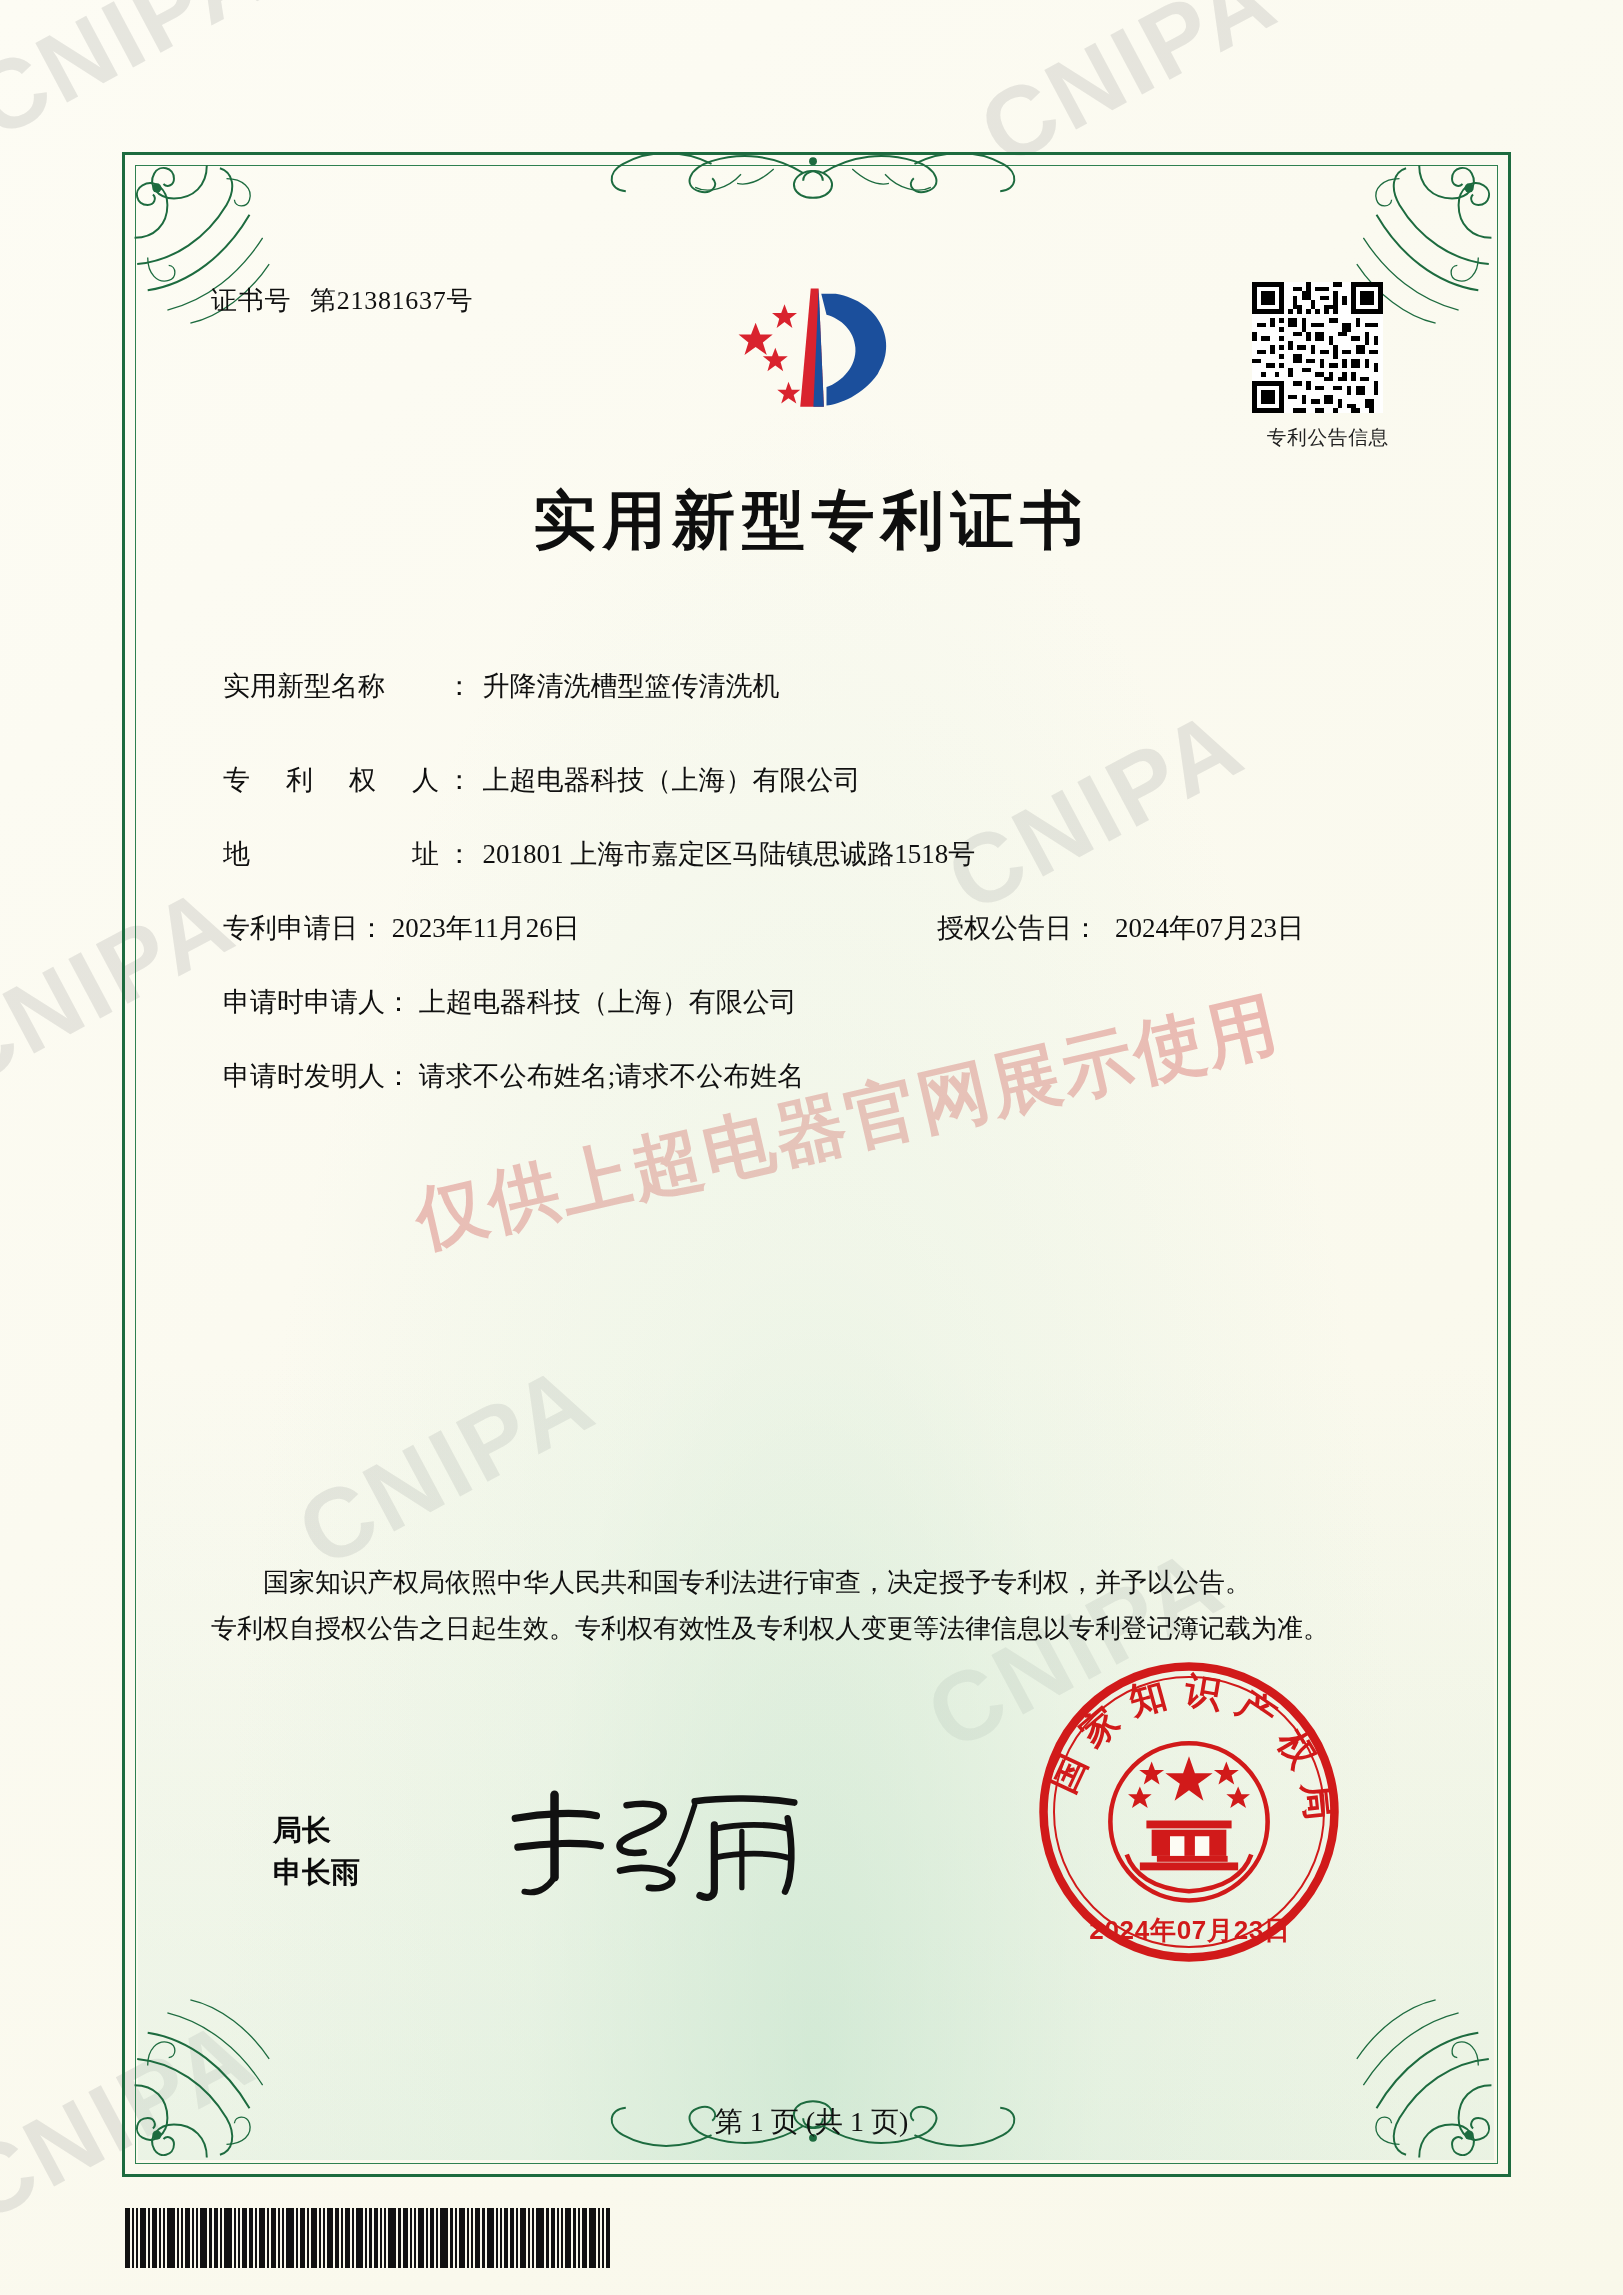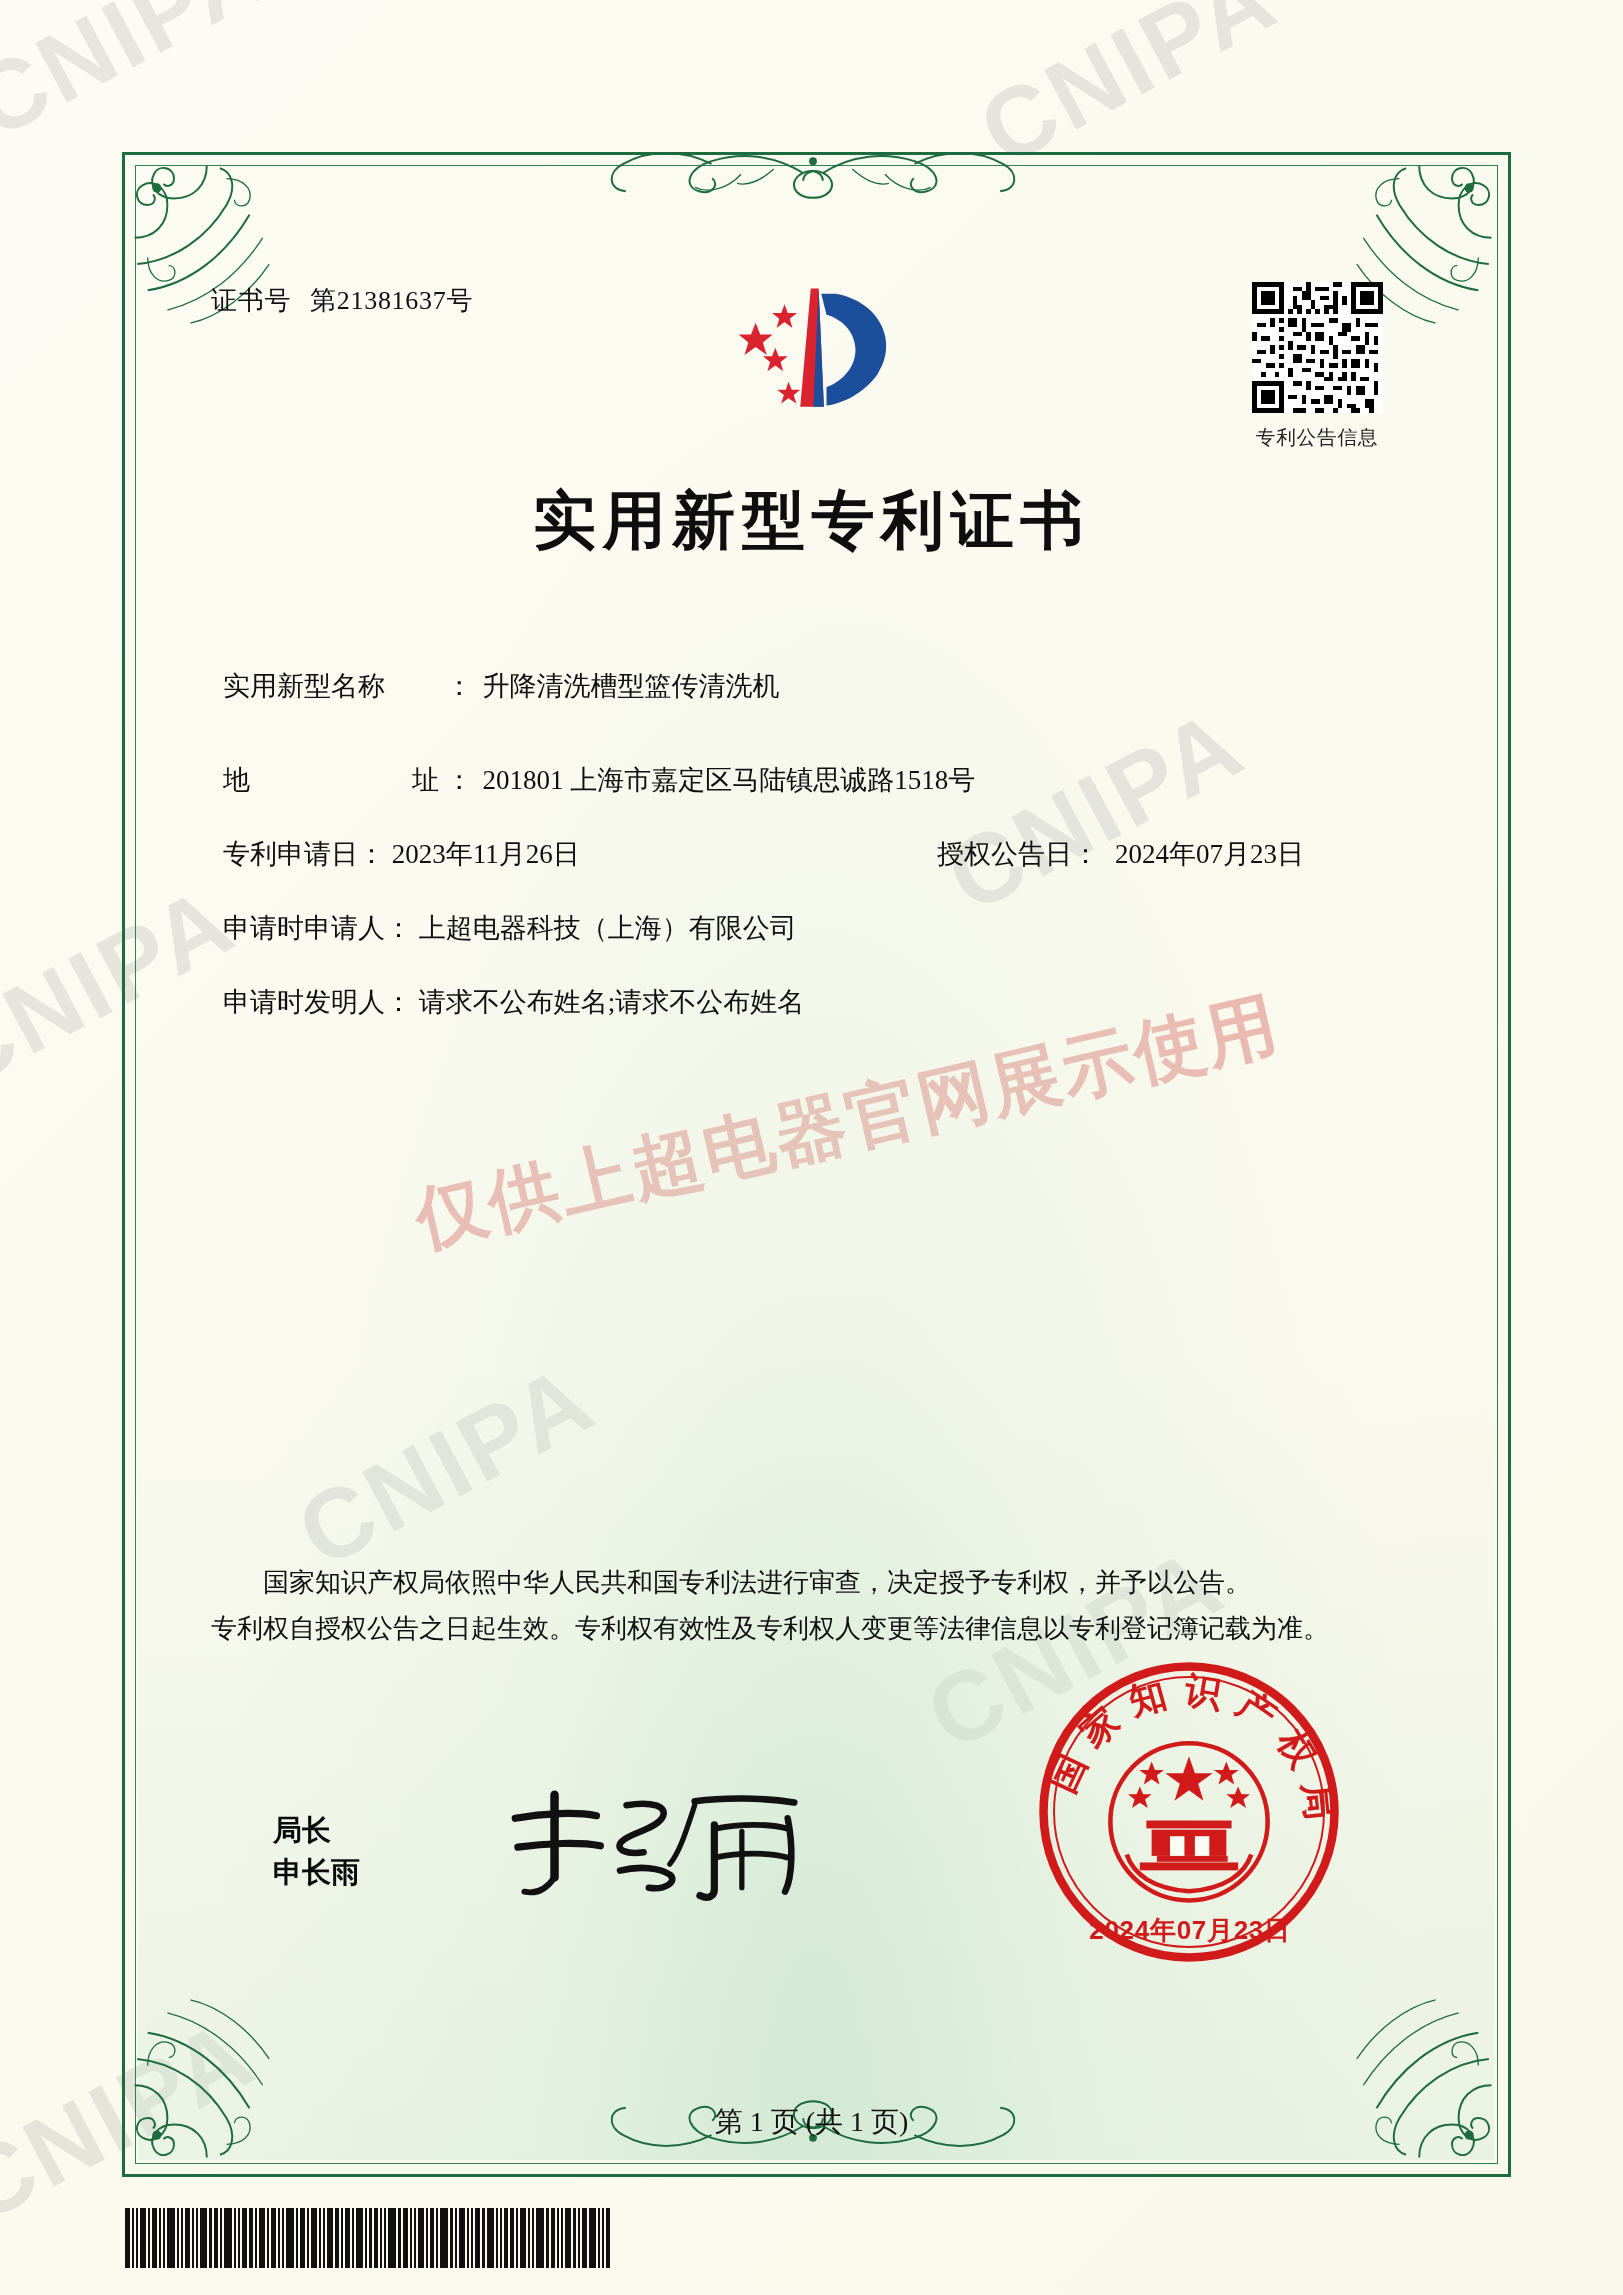--- a/index.html
+++ b/index.html
@@ -109,21 +109,21 @@
     letter-spacing: 0.7px;
   }
 
   
   .emblem { position: absolute; left: 711px; top: 282px; width: 210px; height: 151px; }
 
   
   .qr-wrap { position: absolute; left: 1245px; top: 282px; width: 144px; }
   .qr { width: 131px; height: 131px; display: block; margin: 0 auto; }
   .qr-label {
-    text-align: center;
+    text-align: right;
     margin-top: 10.5px;
     font-size: 19.7px;
     color: #222;
     letter-spacing: 0.7px;
   }
 
   .main-title {
     position: absolute;
     left: 0; right: 0;
     top: 478px;
@@ -464,20 +464,25 @@
     <div class="fields">
 
       <div class="row">
         <span class="lbl-plain">实用新型名称</span>
         <span class="val" style="width:30px;">：</span>
         <span class="val">升降清洗槽型篮传清洗机</span>
       </div>
 
       <div class="spacer-lg"></div>
 
+      <div class="row">
+        <span class="lbl">专利权人</span>
+        <span class="val" style="width:30px;">：</span>
+        <span class="val">上超电器科技（上海）有限公司</span>
+      </div>
 
       <div class="row">
         <span class="lbl">地址</span>
         <span class="val" style="width:30px;">：</span>
         <span class="val">201801 上海市嘉定区马陆镇思诚路1518号</span>
       </div>
 
 
 
       <div class="row-split">

